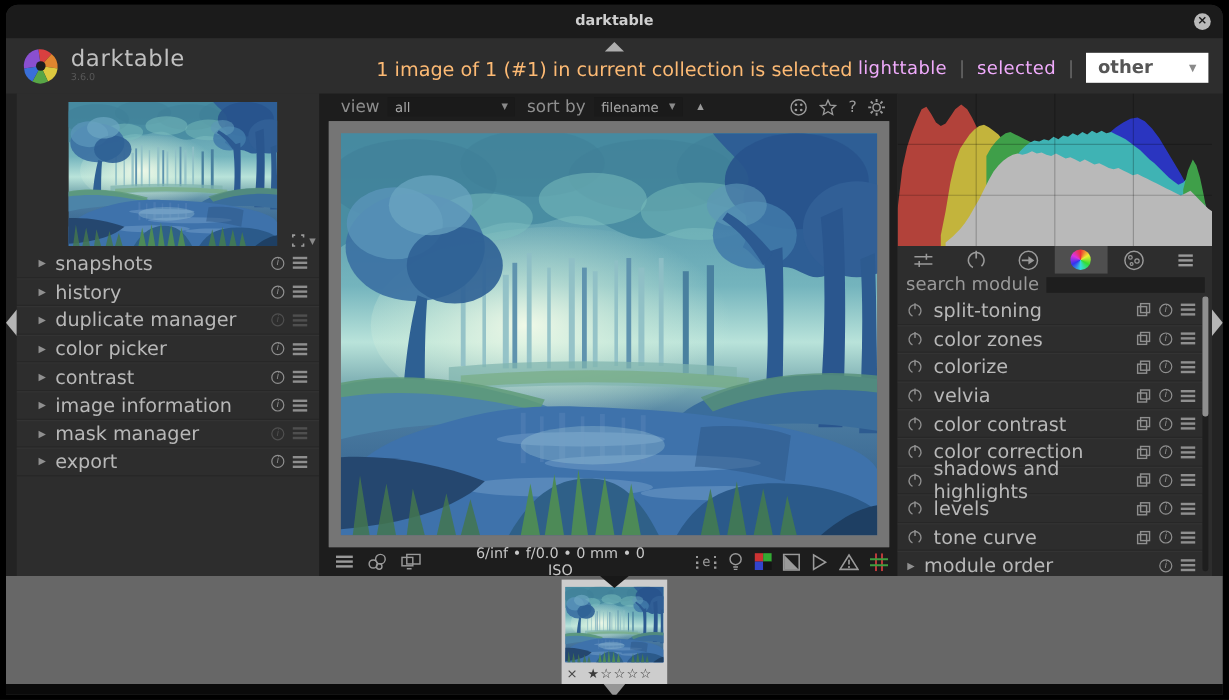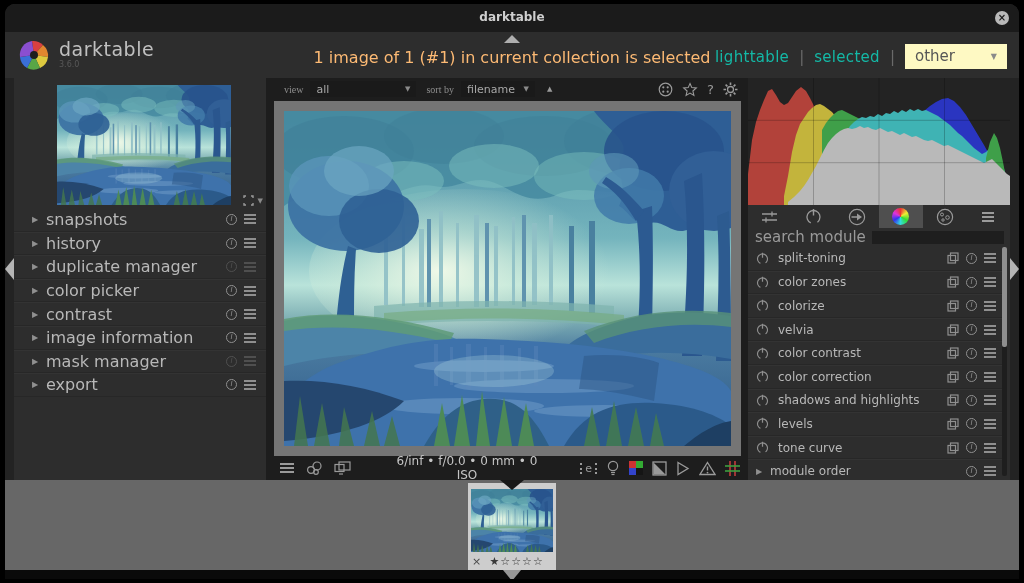--- a/index.html
+++ b/index.html
@@ -13,23 +13,23 @@
 
   
   .header { position:absolute; left:0; top:28px; width:100%; height:46px; background:#2d2d2d; }
   .panel-up-handle { position:absolute; left:50%; top:3px; margin-left:-8px; width:0; height:0; border-left:8px solid transparent; border-right:8px solid transparent; border-bottom:8px solid #aeaeae; }
   .logo-block { position:absolute; left:12px; top:6px; display:flex; }
   .logo-text { margin-left:8px; }
   .app-name { font-size:19px; color:#c0c0c0; letter-spacing:0.5px; line-height:22px; }
   .app-version { font-size:8px; color:#585858; }
   .header-status { position:absolute; left:0; right:0; top:16px; text-align:center; font-size:16px; color:#fdba74; }
   .views { position:absolute; right:12px; top:12px; display:flex; align-items:center; font-size:15px; }
-  .view-link { color:#14b8a6; letter-spacing:0.3px; cursor:pointer; }
+  .view-link { color:#f0abfc; letter-spacing:0.3px; cursor:pointer; }
   .view-sep { color:#6a6a6a; margin:0 10px; }
-  .other-box { display:flex; align-items:center; background:#fef9c3; padding:3px 10px 4px 10px; min-width:102px; cursor:pointer; }
+  .other-box { display:flex; align-items:center; background:#ffffff; padding:3px 10px 4px 10px; min-width:102px; cursor:pointer;font-weight:bold; }
   .other-label { color:#565656; flex:1; }
   .dd-arrow { font-size:8px; color:#8a8a8a; margin-left:14px; }
 
   
   .main { position:absolute; left:0; top:74px; width:1014px; height:402px; }
   .border-strip { position:absolute; top:0; height:402px; width:9px; background:#232323; }
   .border-strip.left { left:0; } .border-strip.right { right:0; }
   .collapse-handle { position:absolute; top:180px; font-size:0; }
   .tri-left { width:0; height:0; border-top:11px solid transparent; border-bottom:11px solid transparent; border-right:9px solid #b5b5b5; }
   .tri-right { width:0; height:0; border-top:11px solid transparent; border-bottom:11px solid transparent; border-left:9px solid #b5b5b5; }
@@ -51,21 +51,21 @@
   .row-icons { display:flex; align-items:center; gap:7px; color:#8f8f8f; }
   .row-icons.dim { opacity:0.35; }
 
   .icon-info { width:11px; height:11px; border:1px solid currentColor; border-radius:50%; position:relative; }
   .icon-info::after { content:"i"; position:absolute; left:0; right:0; top:-1px; text-align:center; font-size:8px; font-style:italic; color:currentColor; }
   .icon-burger { width:12px; height:10px; border-top:2px solid currentColor; border-bottom:2px solid currentColor; position:relative; }
   .icon-burger::after { content:""; position:absolute; left:0; right:0; top:2px; border-top:2px solid currentColor; }
 
   
   .c-toolbar { position:absolute; left:0; top:0; width:100%; height:22px; display:flex; align-items:center; padding:0 10px 0 18px; }
-  .tb-label { font-size:10px; color:#8f8f8f; margin-right:7px;font-family:Liberation Serif, serif; }
+  .tb-label { font-size:14px; color:#8f8f8f; margin-right:7px; }
   .tb-select { background:#1a1a1a; height:16px; display:flex; align-items:center; padding:0 6px; margin-right:10px; cursor:pointer; }
   .tb-select .val { font-size:11px; color:#a8a8a8; }
   .tb-select .dd-arrow { margin-left:8px; font-size:7px; }
   .sel-view { width:106px; } .sel-sort { width:74px; }
   .sort-dir { font-size:7px; color:#9a9a9a; margin-left:2px; cursor:pointer; }
   .c-toolbar-icons { margin-left:auto; display:flex; align-items:center; gap:9px; color:#9a9a9a; }
   .glyph-btn { font-size:13px; color:#9a9a9a; cursor:pointer; line-height:1; }
 
   .image-stage { position:absolute; left:0; top:22px; width:100%; height:356px; display:flex; align-items:center; justify-content:center; }
   .img-frame { width:467px; height:355px; border:10px solid #757575; background:#757575; }
@@ -84,21 +84,21 @@
   .rp-tab { flex:1; display:flex; align-items:center; justify-content:center; color:#9a9a9a; cursor:pointer; }
   .rp-tab.active { background:#4f4f4f; }
   .colorwheel { width:17px; height:17px; border-radius:50%; background:conic-gradient(#e33, #ee3, #3d3, #3dd, #33e, #d3d, #e33); }
   .search-row { position:absolute; left:0; top:150px; width:262px; height:18px; display:flex; align-items:center; padding:0 8px 0 7px; }
   .search-label { font-size:15px; color:#9a9a9a; margin-right:6px; white-space:nowrap; }
   .search-input { flex:1; height:13px; background:#1e1e1e; border:none; outline:none; color:#bbb; font-size:10px; }
   .rp-list { position:absolute; left:0; top:169px; width:254px; }
   .rp-row { height:23.6px; display:flex; align-items:center; padding:0 6px 0 8px; border-bottom:1px solid #272727; border-top:1px solid #333; cursor:pointer; }
   .rp-row:first-child { border-top:none; }
   .rp-row .power { margin-right:9px; color:#8f8f8f; display:flex; }
-  .rp-label { font-size:12px; color:#b8b8b8; flex:1; }
+  .rp-label { font-size:16px; color:#b8b8b8; flex:1; }
   .rp-scroll { position:absolute; right:3px; top:169px; bottom:4px; width:5px; background:#1e1e1e; border-radius:2px; }
   .rp-thumb { position:absolute; left:0; top:0; width:5px; height:100px; background:#8f8f8f; border-radius:2px; }
 
   
   .filmstrip { position:absolute; left:0; top:476px; width:1014px; height:90px; background:#676767; }
   .fs-top-handle { position:absolute; left:50%; top:0; margin-left:-12px; width:0; height:0; border-left:12px solid transparent; border-right:12px solid transparent; border-top:10px solid #181818; z-index:3; }
   .fs-card { position:absolute; left:50%; top:3px; margin-left:-44px; width:88px; height:87px; background:#cdcdcd; z-index:2; }
   .fs-img { position:absolute; left:3px; top:6px; width:82px; height:63px; }
   .fs-meta { position:absolute; left:0; bottom:2px; width:100%; display:flex; align-items:center; padding:0 4px; }
   .fs-reject { font-size:11px; color:#4a4a4a; cursor:pointer; }

